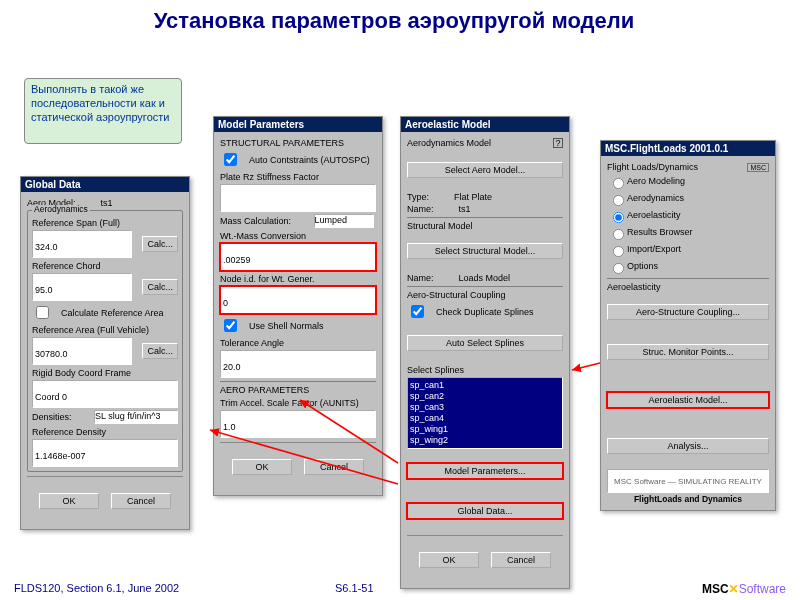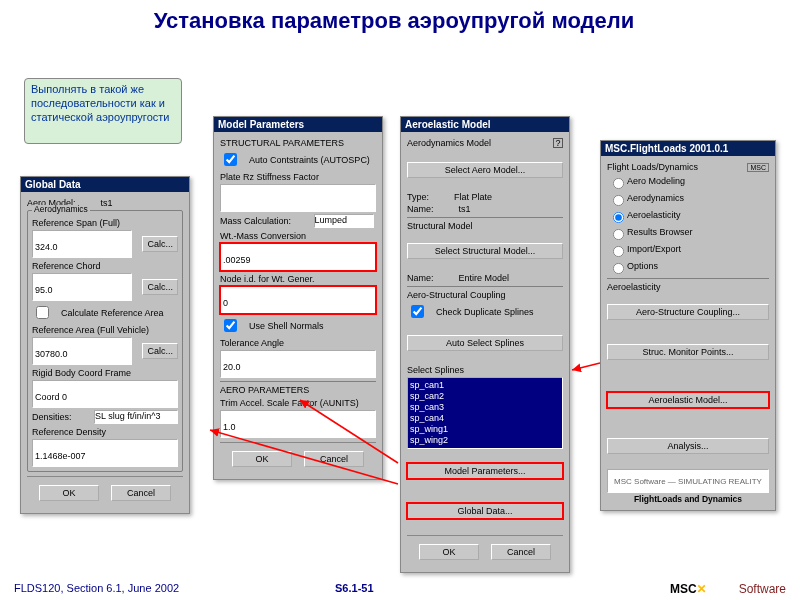--- a/index.html
+++ b/index.html
@@ -11,33 +11,33 @@
   .pane { padding:4px 6px; color:#000; }
   .lbl { display:block; margin:3px 0 1px 0; }
   .group { border:1px solid #808080; border-radius:2px; margin:2px 0 4px 0; padding:4px 4px 2px 4px; position:relative; }
   .group-legend { position:absolute; top:-6px; left:4px; background:#c0c0c0; padding:0 2px; font-size:8.5px; line-height:9px; }
   .row { display:flex; align-items:center; gap:10px; margin:2px 0; }
   .inp { flex:1; height:28px; border:1px inset #fff; background:#fff; padding:11px 2px; font-size:9px; }
   .btn { height:16px; min-width:34px; background:#c8c8c8; border:1px outset #fff; font-size:9px; padding:0 4px; display:inline-flex; align-items:center; justify-content:center; cursor:pointer; }
   .btn-wide { width:100%; margin:12px 0; justify-content:center; }
   .sel { flex:1; height:14px; border:1px inset #fff; background:#fff; font-size:9px; }
   .cb { margin-right:2px; }
-  .okcancel { display:flex; justify-content:center; gap:12px; border-top:1px solid #888; padding:8px 0; margin-top:4px; }
+  .okcancel { display:flex; justify-content:center; gap:12px; border-top:1px solid #888; padding:16px 0; margin-top:4px; }
   .okcancel .btn { min-width:60px; }
   .listbx { background:#000080; color:#fff; border:1px inset #fff; padding:2px; font-size:9px; line-height:11px; margin:2px 0; }
   .listbx div { white-space:nowrap; }
   .radio-list label { display:block; margin:1px 0; font-size:9px; }
   .radio-list input { margin-right:2px; transform:scale(.85); vertical-align:middle; }
   .hl-red { outline:2px solid #f00; outline-offset:-1px; }
   .hr { border:0; border-top:1px solid #808080; margin:3px 0; }
   .logo-footer { position:absolute; right:14px; bottom:4px; font-size:12px; }
   .logo-footer .x { color:#ffbb00; font-weight:bold; }
-  .logo-footer .g { color:#7f1d1d;margin-left:32px; }
+  .logo-footer .g { color:#8b5cf6; }
   .foot-left { position:absolute; left:14px; bottom:6px; color:#000088; font-size:11px; }
-  .foot-mid { position:absolute; left:335px; bottom:6px; color:#000088; font-size:11px;font-weight:bold; }
+  .foot-mid { position:absolute; left:335px; bottom:6px; color:#000088; font-size:11px; }
   .mini-logo { width:100%; height:24px; background:#fff; border:1px inset #fff; display:flex; align-items:center; justify-content:center; font-size:8px; color:#666; margin:3px 0 1px 0; }
   svg.arrows { position:absolute; top:0; left:0; pointer-events:none; }
 </style>
 </head>
 <body>
 
 <div class="slide-title">Установка параметров аэроупругой модели</div>
 <div class="note-box">Выполнять в такой же последовательности как и статической аэроупругости</div>
 
 <div class="win" style="left:20px; top:176px; width:170px;">
@@ -131,21 +131,21 @@
         <span>Aerodynamics Model</span>
         <span style="flex:1"></span>
         <span style="border:1px solid #555;width:10px;height:10px;text-align:center;line-height:9px;">?</span>
       </div>
     <div class="btn btn-wide">Select Aero Model...</div>
     <div class="row"><span>Type:</span>&nbsp;&nbsp;<span>Flat Plate</span></div>
     <div class="row"><span>Name:</span>&nbsp;&nbsp;<span>ts1</span></div>
     <hr class="hr">
     <div>Structural Model</div>
     <div class="btn btn-wide">Select Structural Model...</div>
-    <div class="row"><span>Name:</span>&nbsp;&nbsp;<span>Entire Model</span></div>
+    <div class="row"><span>Name:</span>&nbsp;&nbsp;<span>Loads Model</span></div>
     <hr class="hr">
     <div>Aero-Structural Coupling</div>
     <div class="row">
         <input type="checkbox" class="cb" checked="" style="">
         <span>Check Duplicate Splines</span>
       </div>
     <div class="btn btn-wide">Auto Select Splines</div>
     <div style="margin-top:2px">Select Splines</div>
     <div class="listbx">
       <div>sp_can1</div>

